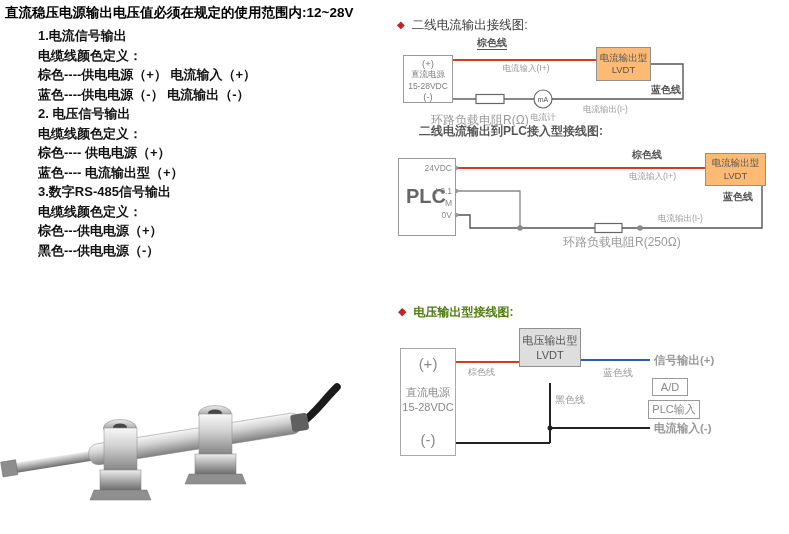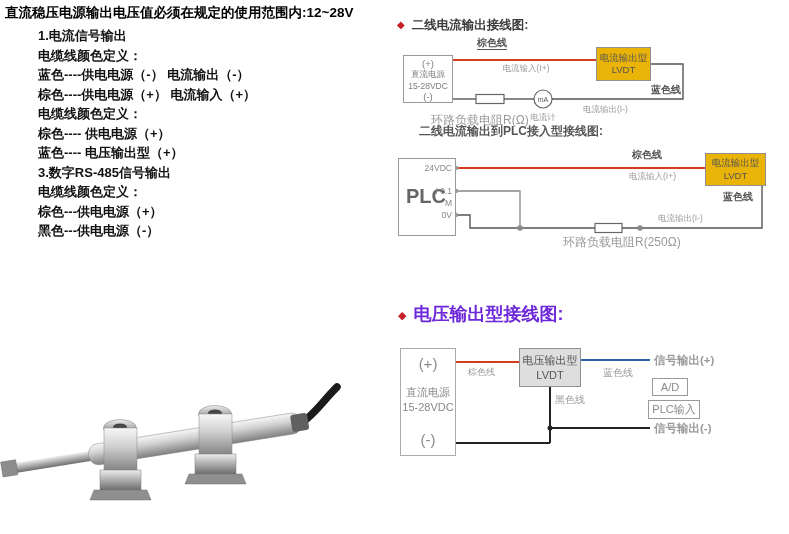--- a/index.html
+++ b/index.html
@@ -8,25 +8,25 @@
   
   .hdr{position:absolute;left:5px;top:4px;font-size:13.5px;font-weight:bold;color:#000;white-space:nowrap;}
   .instr{position:absolute;left:38px;top:26px;}
   .instr .ln{font-size:13px;font-weight:bold;color:#121212;line-height:19.5px;white-space:nowrap;}
   
   .diag{position:absolute;}
   .wires{position:absolute;left:0;top:0;}
   .lbl{position:absolute;white-space:nowrap;}
   .dtitle{position:absolute;white-space:nowrap;}
   .dm{color:#c42126;font-size:10px;margin-right:7px;vertical-align:1px;}
-  .tt1{font-size:12.5px;font-weight:bold;color:#3a3a3a;text-align:center;}
+  .tt1{font-size:12.5px;font-weight:normal;color:#3a3a3a;text-align:center;}
   .tt2{font-size:12px;font-weight:bold;color:#555;}
-  .tt3{font-size:18px;font-weight:bold;color:#6d28d9;}
+  .tt3{font-size:12px;font-weight:bold;color:#4d7c0f;}
   .box{position:absolute;box-sizing:border-box;border:1px solid #9a9a9a;background:#fff;}
-  .lvdt{background:#eab308;border:1px solid #909090;display:flex;flex-direction:column;
+  .lvdt{background:#fdba74;border:1px solid #909090;display:flex;flex-direction:column;
         align-items:center;justify-content:center;color:#555;text-align:center;line-height:1.3;}
   .pwr{display:flex;flex-direction:column;align-items:center;justify-content:space-between;
        color:#7d7d7d;padding:2px 0;}
   .wlbl{font-size:10px;font-weight:bold;color:#555;}
   .wlbl-u{border-bottom:1px solid #555;padding-bottom:1px;}
   .glbl{font-size:8.5px;color:#9a9a9a;}
   .glbl2{font-size:10px;color:#9a9a9a;}
   .slbl{font-size:11.5px;font-weight:bold;color:#9a9a9a;}
   .small8{font-size:12px;}
   .ctr{text-align:center;}
@@ -38,25 +38,26 @@
 </head>
 <body>
 
 <div class="page">
 
   <div class="hdr">直流稳压电源输出电压值必须在规定的使用范围内:12~28V</div>
 
   <div class="instr">
     <div class="ln">1.电流信号输出</div>
     <div class="ln">电缆线颜色定义：</div>
+    <div class="ln">棕色----供电电源（+） 电流输入（+）</div>
     <div class="ln">蓝色----供电电源（-） 电流输出（-）</div>
-    <div class="ln">棕色----供电电源（+） 电流输入（+）</div>
+    <div class="ln">2. 电压信号输出</div>
     <div class="ln">电缆线颜色定义：</div>
     <div class="ln">棕色---- 供电电源（+）</div>
-    <div class="ln">蓝色---- 电压输出型（+）</div>
+    <div class="ln">蓝色---- 电流输出型（+）</div>
     <div class="ln">3.数字RS-485信号输出</div>
     <div class="ln">电缆线颜色定义：</div>
     <div class="ln">棕色---供电电源（+）</div>
     <div class="ln">黑色---供电电源（-）</div>
   </div>
 
   <div style="position:absolute;left:0px;top:370px;width:360px;height:164px;">
     <svg width="360" height="164" viewBox="0 0 360 164">
       <defs>
         <linearGradient id="mg1" x1="0" y1="0" x2="0" y2="1">
@@ -183,32 +184,32 @@
       <span class="dm" style="font-size:11px;">◆</span><span class="tt3">电压输出型接线图:</span>
     </div>
 
     <div class="box" style="left:5px;top:48px;width:56px;height:108px;border-color:#aaa;">
       <span class="lbl ctr" style="left:0;top:6px;width:100%;font-size:15px;color:#8a8a8a;">(+)</span>
       <span class="lbl ctr" style="left:0;top:36px;width:100%;font-size:11px;color:#8a8a8a;">直流电源</span>
       <span class="lbl ctr" style="left:0;top:52px;width:100%;font-size:11px;color:#8a8a8a;">15-28VDC</span>
       <span class="lbl ctr" style="left:0;top:82px;width:100%;font-size:15px;color:#8a8a8a;">(-)</span>
     </div>
 
-    <div class="box lvdt" style="left:124px;top:48px;width:62px;height:39px;font-size:11px;background:#dedede;">
+    <div class="box lvdt" style="left:124px;top:28px;width:62px;height:39px;font-size:11px;background:#dedede;">
       <span>电压输出型</span>
       <span>LVDT</span>
     </div>
 
     <div class="annbox" style="left:257px;top:78px;width:36px;height:18px;">
       <span>A/D</span>
     </div>
     <div class="annbox" style="left:253px;top:100px;width:52px;height:19px;">
       <span>PLC输入</span>
     </div>
 
     <div class="lbl glbl" style="left:73px;top:66px;font-size:9px;">棕色线</div>
     <div class="lbl glbl2" style="left:208px;top:66px;">蓝色线</div>
     <div class="lbl glbl2" style="left:160px;top:93px;">黑色线</div>
     <div class="lbl slbl" style="left:259px;top:53px;">信号输出(+)</div>
-    <div class="lbl slbl" style="left:259px;top:121px;">信号输出(-)</div>
+    <div class="lbl slbl" style="left:259px;top:121px;">电流输入(-)</div>
   </div>
 
 </div>
 
 </body></html>

